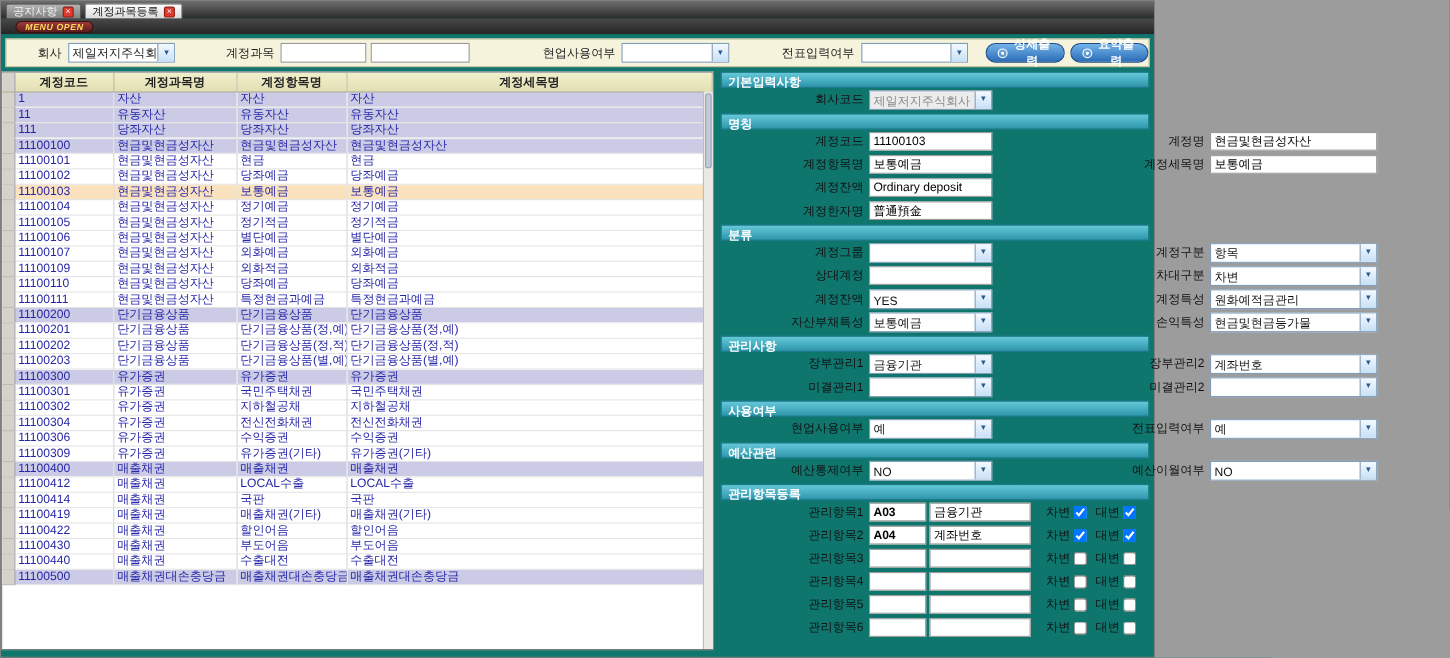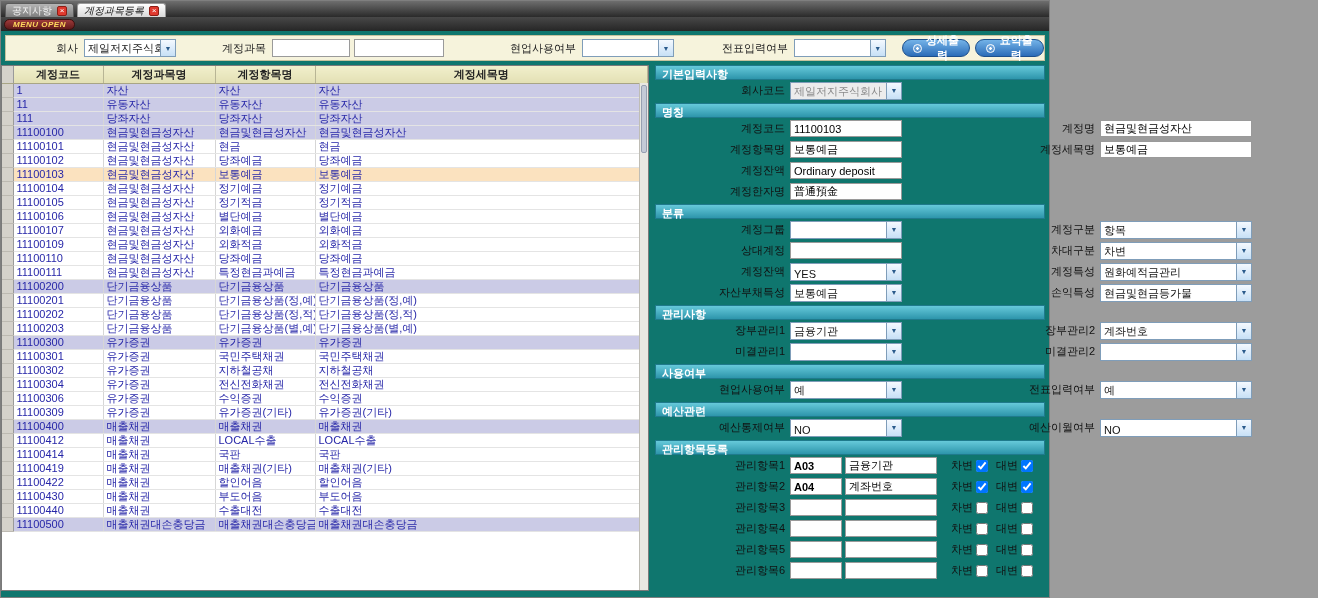--- a/index.html
+++ b/index.html
@@ -5,29 +5,29 @@
 <style>
   * { box-sizing: border-box; margin: 0; padding: 0; }
   html,body { width:1318px; height:598px; overflow:hidden; }
   body { font-family:"Liberation Sans", sans-serif; background:#9c9c9c; }
   .app { position:relative; width:1050px; height:598px; background:#0f766e; border:1px solid #7f7f7f; display:flex; flex-direction:column; }
 
   
   .tabbar { height:16px; background:linear-gradient(#6e6e6e,#2a2a2a); display:flex; align-items:flex-end; padding-left:4px; gap:3px; flex:0 0 auto; }
   .tab { height:14px; display:flex; align-items:center; gap:5px; padding:0 6px; font-size:10px; border-radius:3px 3px 0 0; cursor:default; }
   .tab.inactive { background:linear-gradient(#b5b5b5,#7e7e7e); color:#f2f2f2; border:1px solid #5a5a5a; border-bottom:none; }
-  .tab.active { background:linear-gradient(#ffffff,#d9d9d9); color:#111; border:1px solid #9a9a9a; border-bottom:none;font-style:italic; }
+  .tab.active { background:linear-gradient(#ffffff,#d9d9d9); color:#111; border:1px solid #9a9a9a; border-bottom:none; }
   .tab-close { width:10px; height:10px; background:#E03A2F; border:1px solid #8f1c14; border-radius:2px; color:#fff; font-size:8px; line-height:8px; text-align:center; }
-  .menustrip { height:14px; background:linear-gradient(#484848,#262626); display:flex; align-items:center; padding-left:3px; flex:0 0 auto; }
+  .menustrip { height:14px; background:linear-gradient(#484848,#262626); display:flex; align-items:center; padding-left:13px; flex:0 0 auto; }
   .menu-open { height:11px; display:flex; align-items:center; background:linear-gradient(#9E3A3A,#611B1B); color:#FFD95E; font-size:8px; font-weight:bold; font-style:italic; border:1px solid #3c0f0e; border-radius:6px; padding:0 8px; letter-spacing:0.5px; }
 
   
   .toolbar { height:26px; margin:4px 4px 4px 4px; background:#F6F3DC; border:1px solid #C6C29E; display:flex; align-items:center; font-size:11px; color:#222; flex:0 0 auto; }
   .tlabel { white-space:nowrap; margin-right:6px; }
-  .l1 { margin-left:50px; } .l2 { margin-left:46px; } .l3 { margin-left:66px; } .l4 { margin-left:48px; }
+  .l1 { margin-left:28px; } .l2 { margin-left:46px; } .l3 { margin-left:66px; } .l4 { margin-left:48px; }
   .tinput { height:18px; border:1px solid #9a9a9a; background:#fff; font-size:11px; padding:0 3px; }
   .w78 { width:78px; margin-right:4px; } .w90 { width:90px; }
   .psel { display:flex; align-items:flex-end; height:18px; background:#fff; border:1px solid #7F9DB9; overflow:hidden; }
   .psel.w112 { width:112px; }
   .seltext { flex:1; padding:0 3px; font-size:11px; white-space:nowrap; overflow:hidden; }
   .selarrow { width:15px; align-self:stretch; background:linear-gradient(#F4F9FF,#C7E0F6); border-left:1px solid #7F9DB9; color:#2B5B8C; font-size:7px; display:flex; align-items:center; justify-content:center; flex:0 0 auto; }
   .psel.disabled { background:#ECECEC; }
   .psel.disabled .seltext { color:#8a8a8a; }
   .printbtn { height:18px; display:flex; align-items:center; gap:4px; padding:0 10px; border:1px solid #1C4F8C; border-radius:9px; background:linear-gradient(#74B3E8,#2B6CB8); color:#fff; font-size:11px; font-weight:bold; cursor:default; }
   .printbtn.b1 { margin-left:16px; } .printbtn.b2 { margin-left:5px; }

